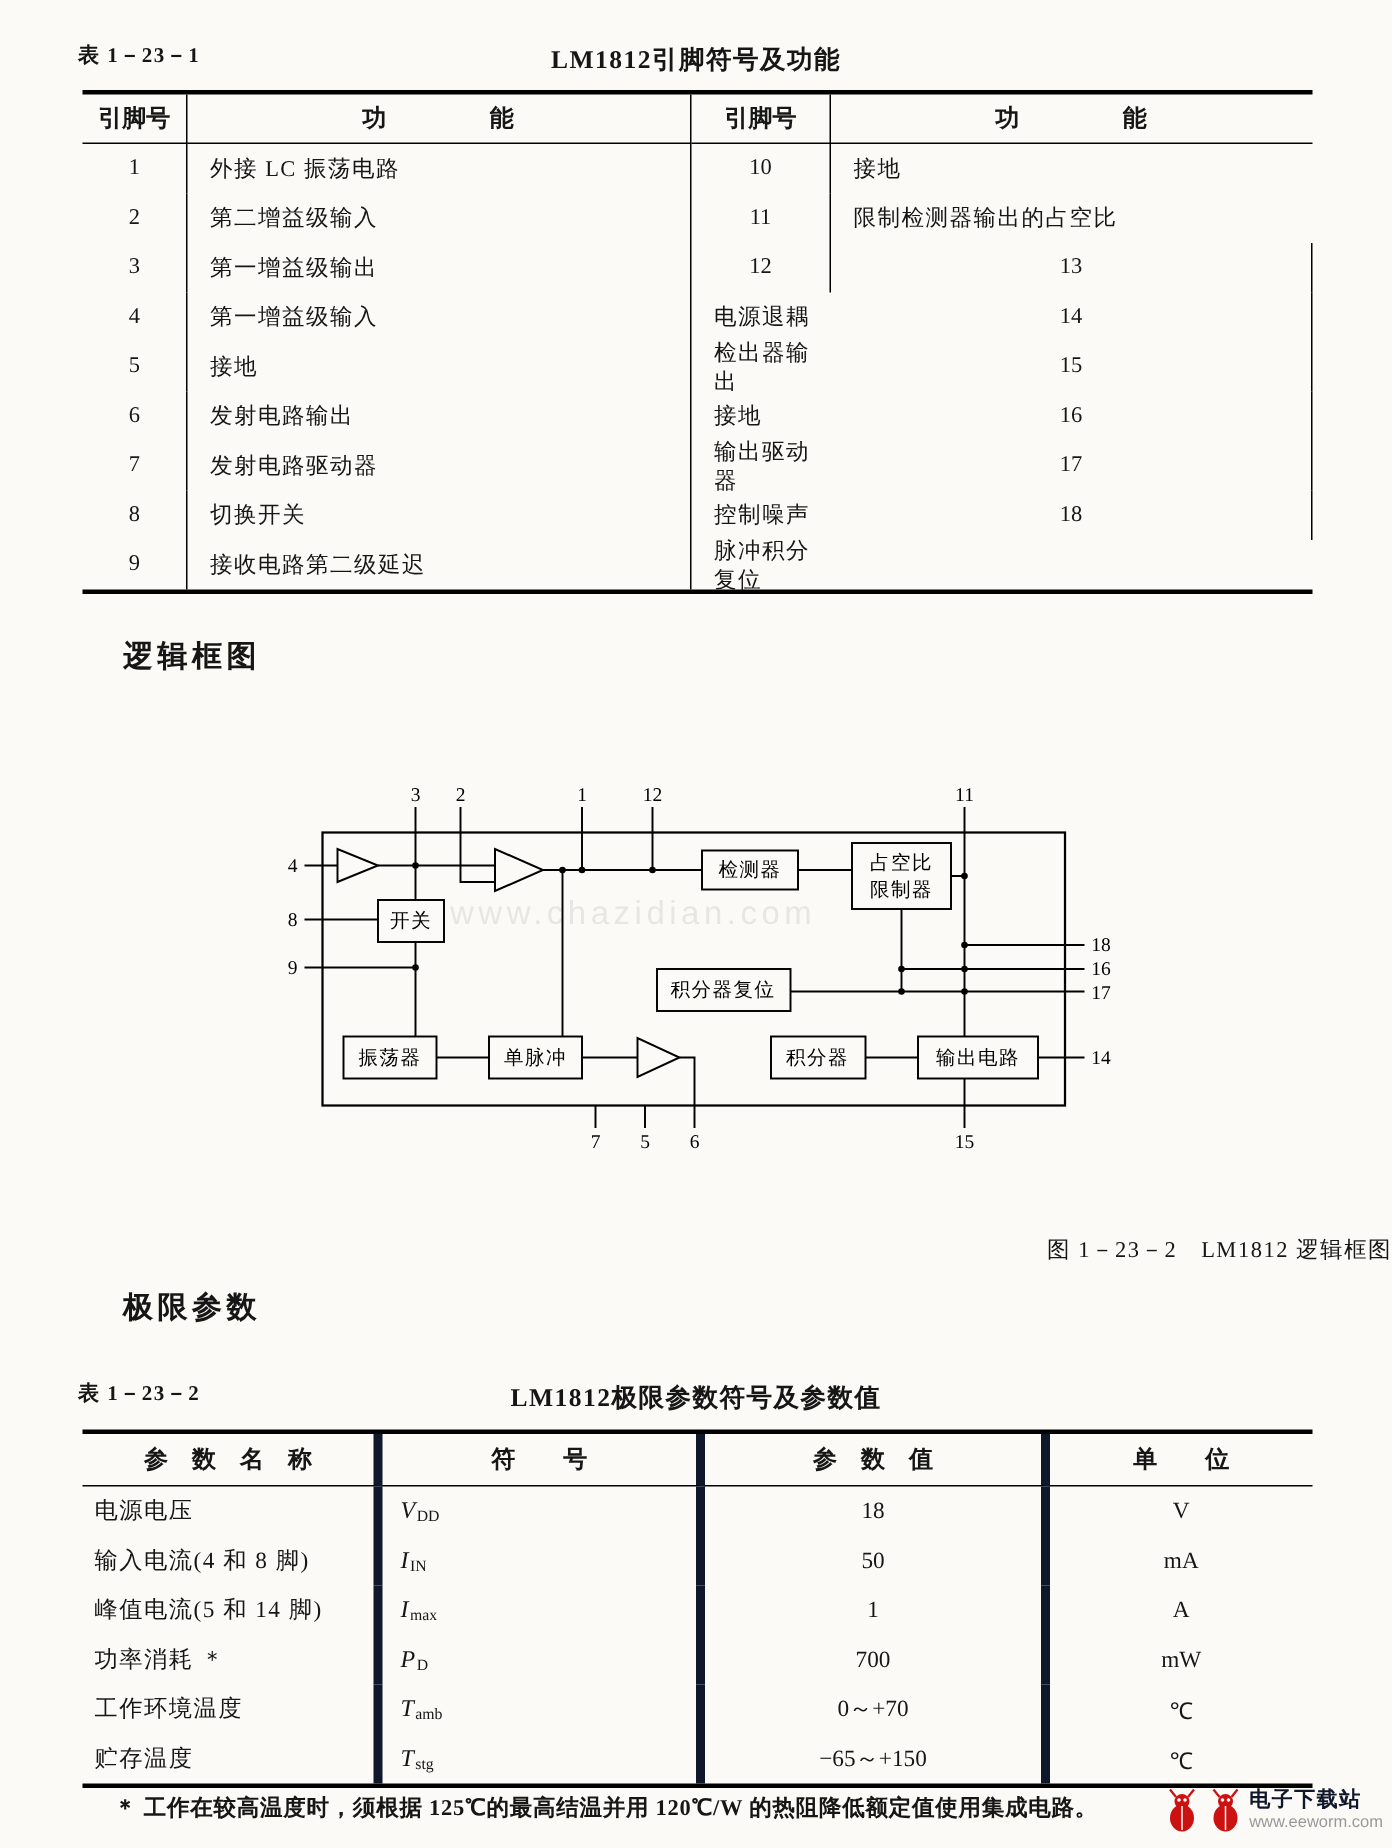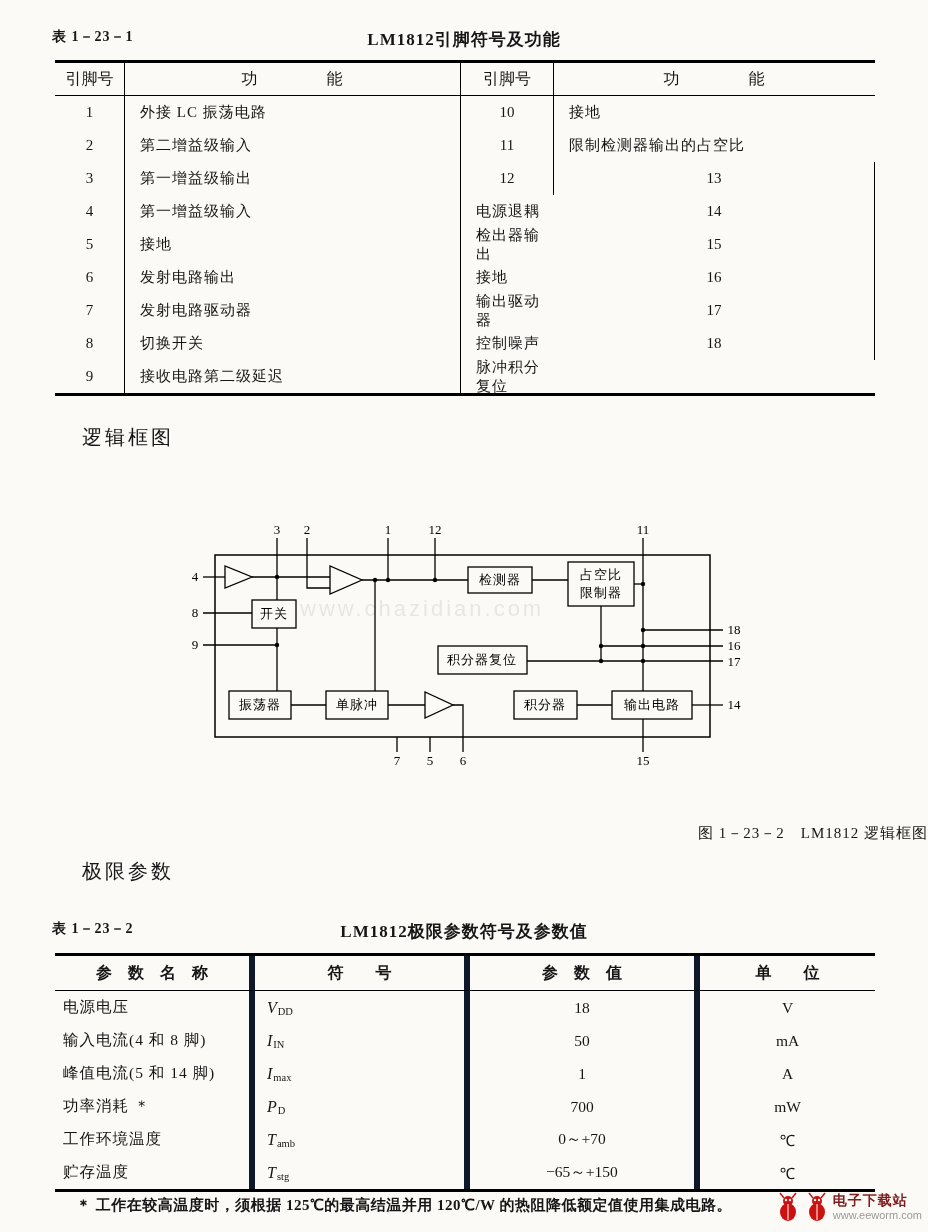--- a/index.html
+++ b/index.html
@@ -20,26 +20,26 @@
 
   
   .t1 { position:absolute; left:55px; top:60px; width:820px;
         border-top:3px solid #000; border-bottom:3px solid #000; display:flex; }
   .t1-half { display:grid; }
   .t1-left  { width:405px; grid-template-columns:70px 1fr; }
   .t1-right { width:415px; grid-template-columns:93px 1fr; border-left:1.5px solid #000; }
   .t1 .cell { display:flex; align-items:center; font-size:15px; }
   .t1 .pin  { justify-content:center; border-right:1px solid #000; }
   .t1 .func { padding-left:15px; letter-spacing:1px; }
-  .t1 .hcell { height:33px; border-bottom:1.5px solid #000; font-weight:normal; font-size:16px; }
+  .t1 .hcell { height:33px; border-bottom:1.5px solid #000; font-weight:bold; font-size:16px; }
   .t1 .hfunc { justify-content:center; padding-left:0; }
   .t1 .dcell { height:33px; }
 
   
-  .sec-heading { position:absolute; left:82px; font-weight:normal; font-size:20px; letter-spacing:3px; }
+  .sec-heading { position:absolute; left:82px; font-weight:bold; font-size:20px; letter-spacing:3px; }
 
   
   .diagram-svg { position:absolute; left:185px; top:520px; }
   .diagram-svg text { font-family:"Liberation Serif", serif; font-size:13px; fill:#000; }
   .diagram-svg .blk-label { letter-spacing:1px; }
   .fig-caption { position:absolute; left:0; top:824px; width:928px; text-align:right; font-size:15px; letter-spacing:1px; }
   .center-watermark { position:absolute; left:300px; top:596px; font-size:22px; letter-spacing:3px;
                       color:rgba(60,60,60,0.10); font-family:"Liberation Sans", sans-serif; }
 
   
@@ -56,21 +56,21 @@
   .sym-main { font-style:italic; font-size:16px; }
   .sym-sub  { font-size:10.5px; margin-left:1px; position:relative; top:4px; }
 
   
   .footnote { position:absolute; left:76px; top:1196px; width:720px;
               font-weight:bold; font-size:15px; letter-spacing:0.5px; }
 
   
   .sitemark { position:absolute; right:6px; top:1192px; display:flex; align-items:center; gap:3px; }
   .sitemark .texts { display:flex; flex-direction:column; line-height:1.15; }
-  .site-name { font-weight:bold; font-size:14px; color:#7f1d1d; letter-spacing:1px; }
+  .site-name { font-weight:bold; font-size:14px; color:#0f172a; letter-spacing:1px; }
   .site-url  { font-size:11px; color:#999; font-family:"Liberation Sans", sans-serif; }
 </style>
 </head>
 <body>
 
 <div class="page abs" style="left:0;top:0;width:928px;height:1232px;">
 
   <div class="cap-row" style="top:28px;">
     <span class="t-title">LM1812引脚符号及功能</span>
     <span class="t-label">表 1－23－1</span>

